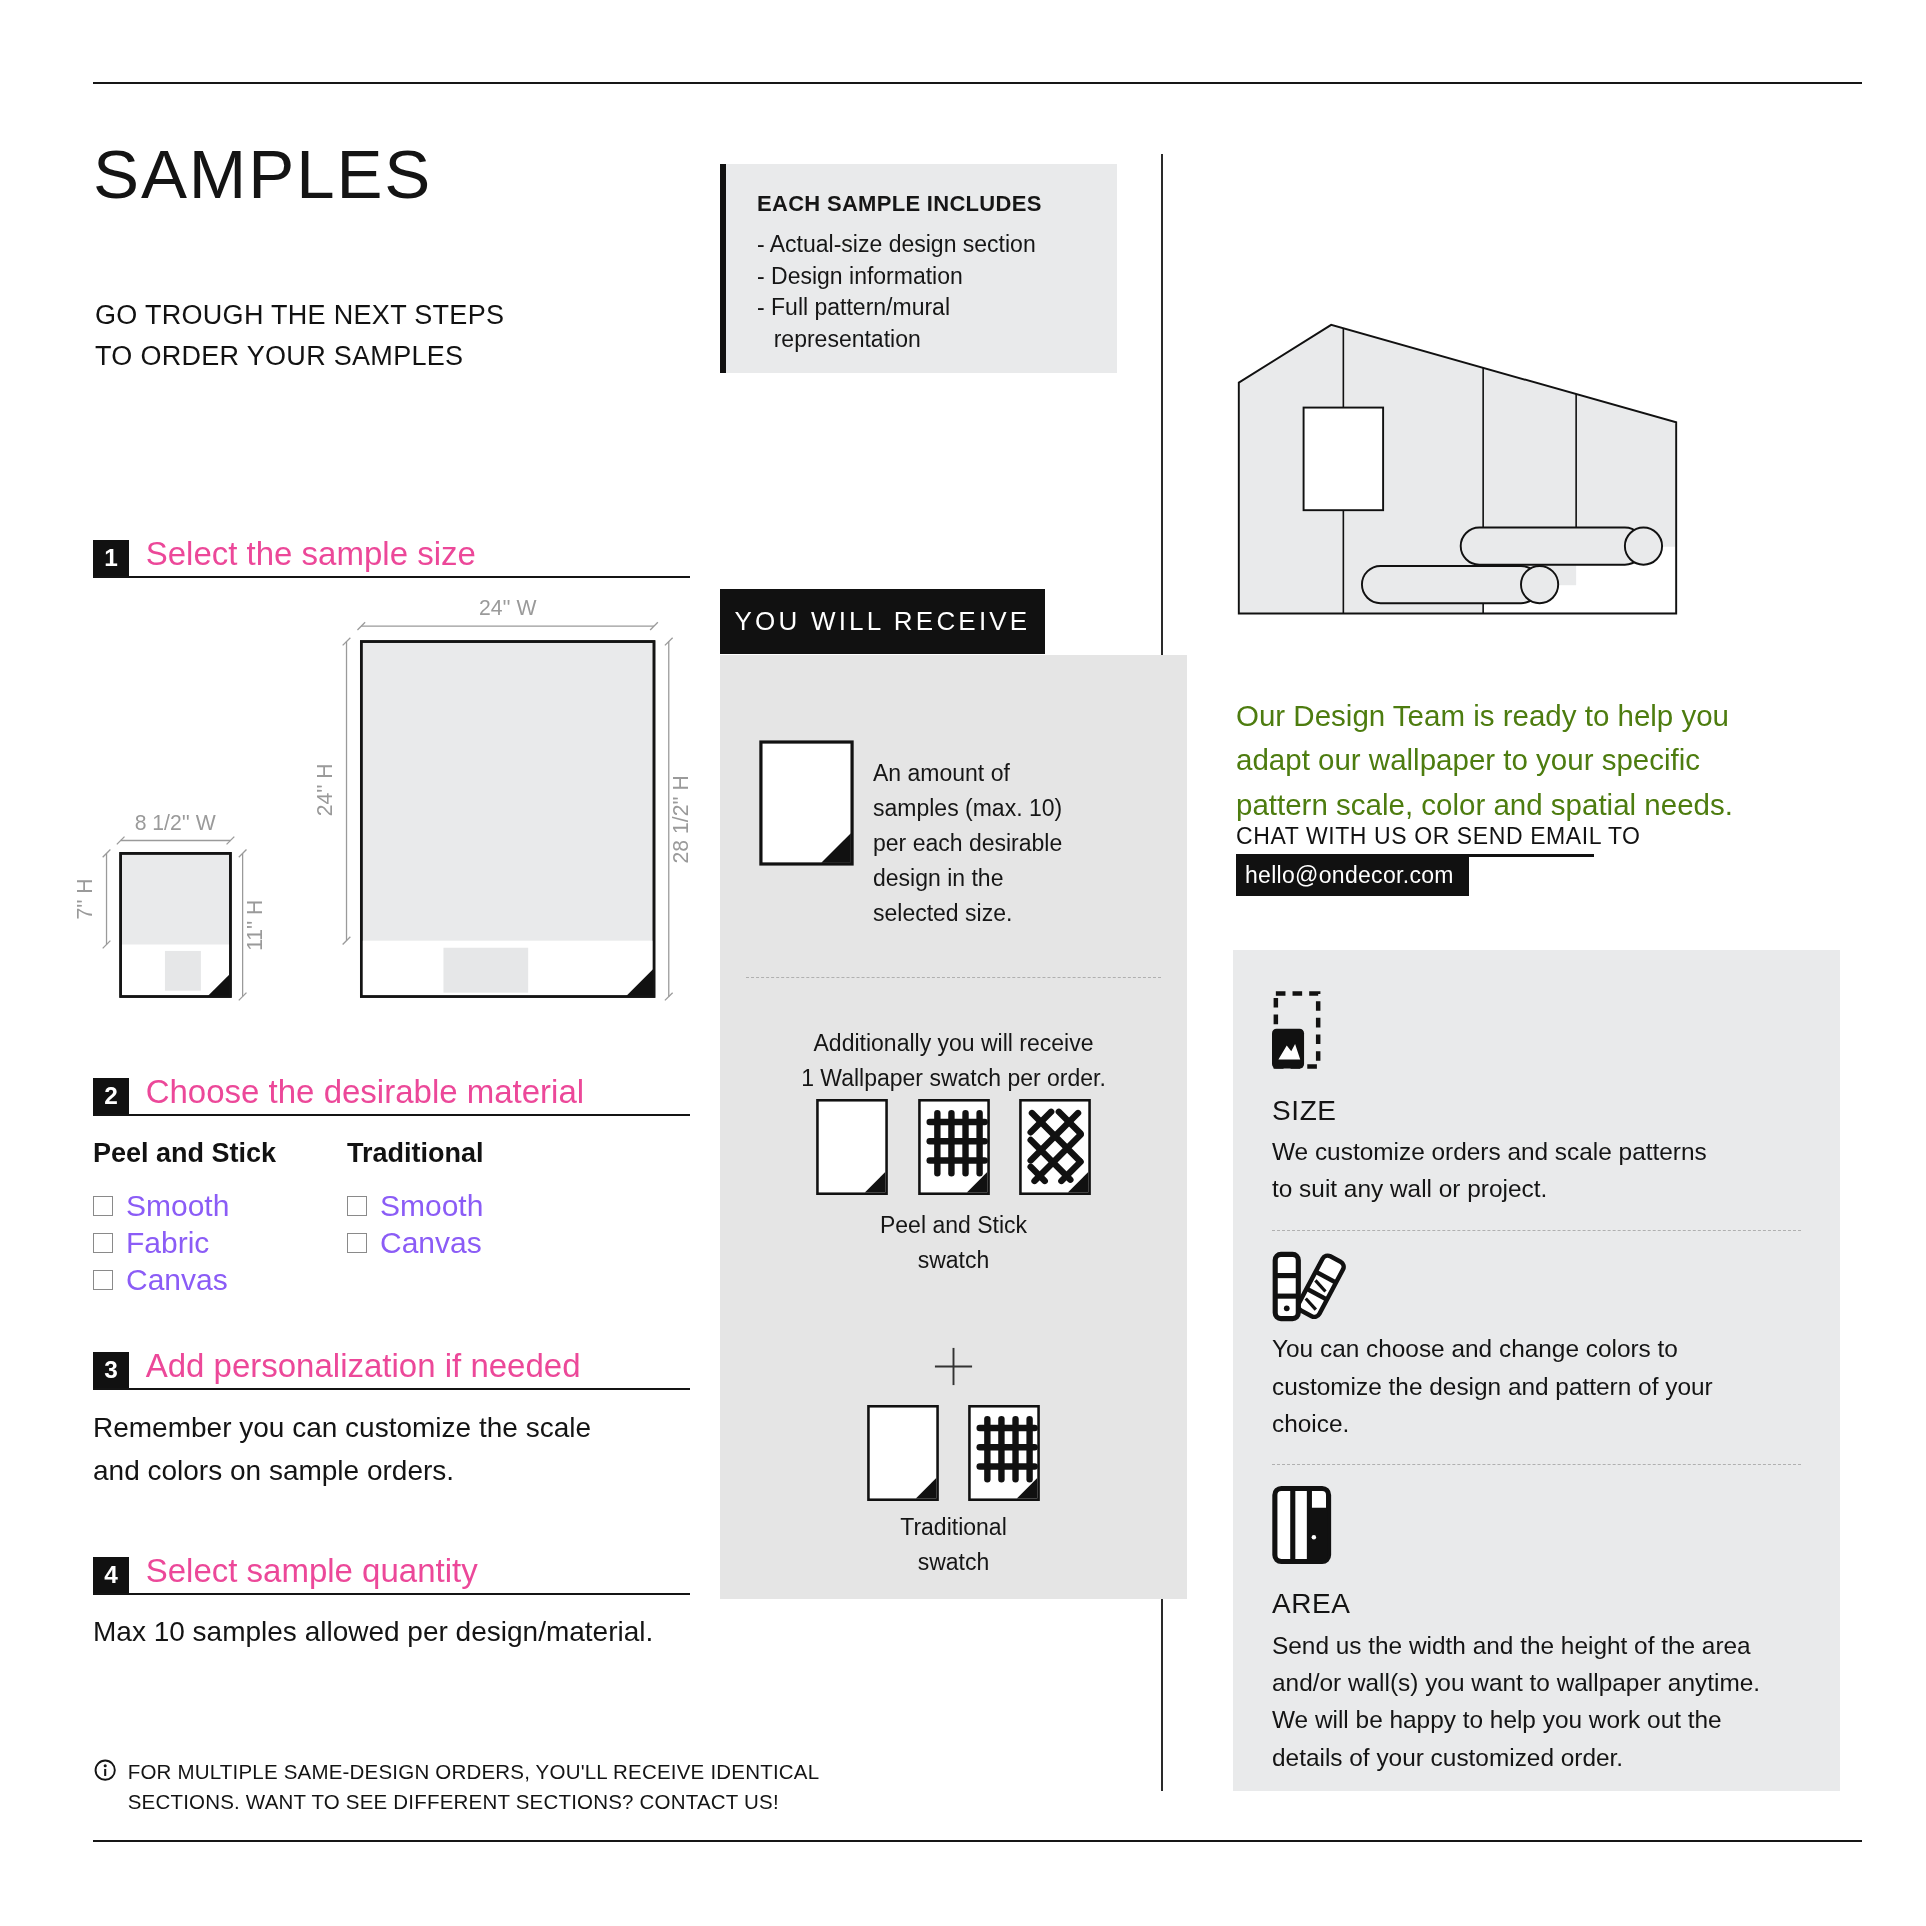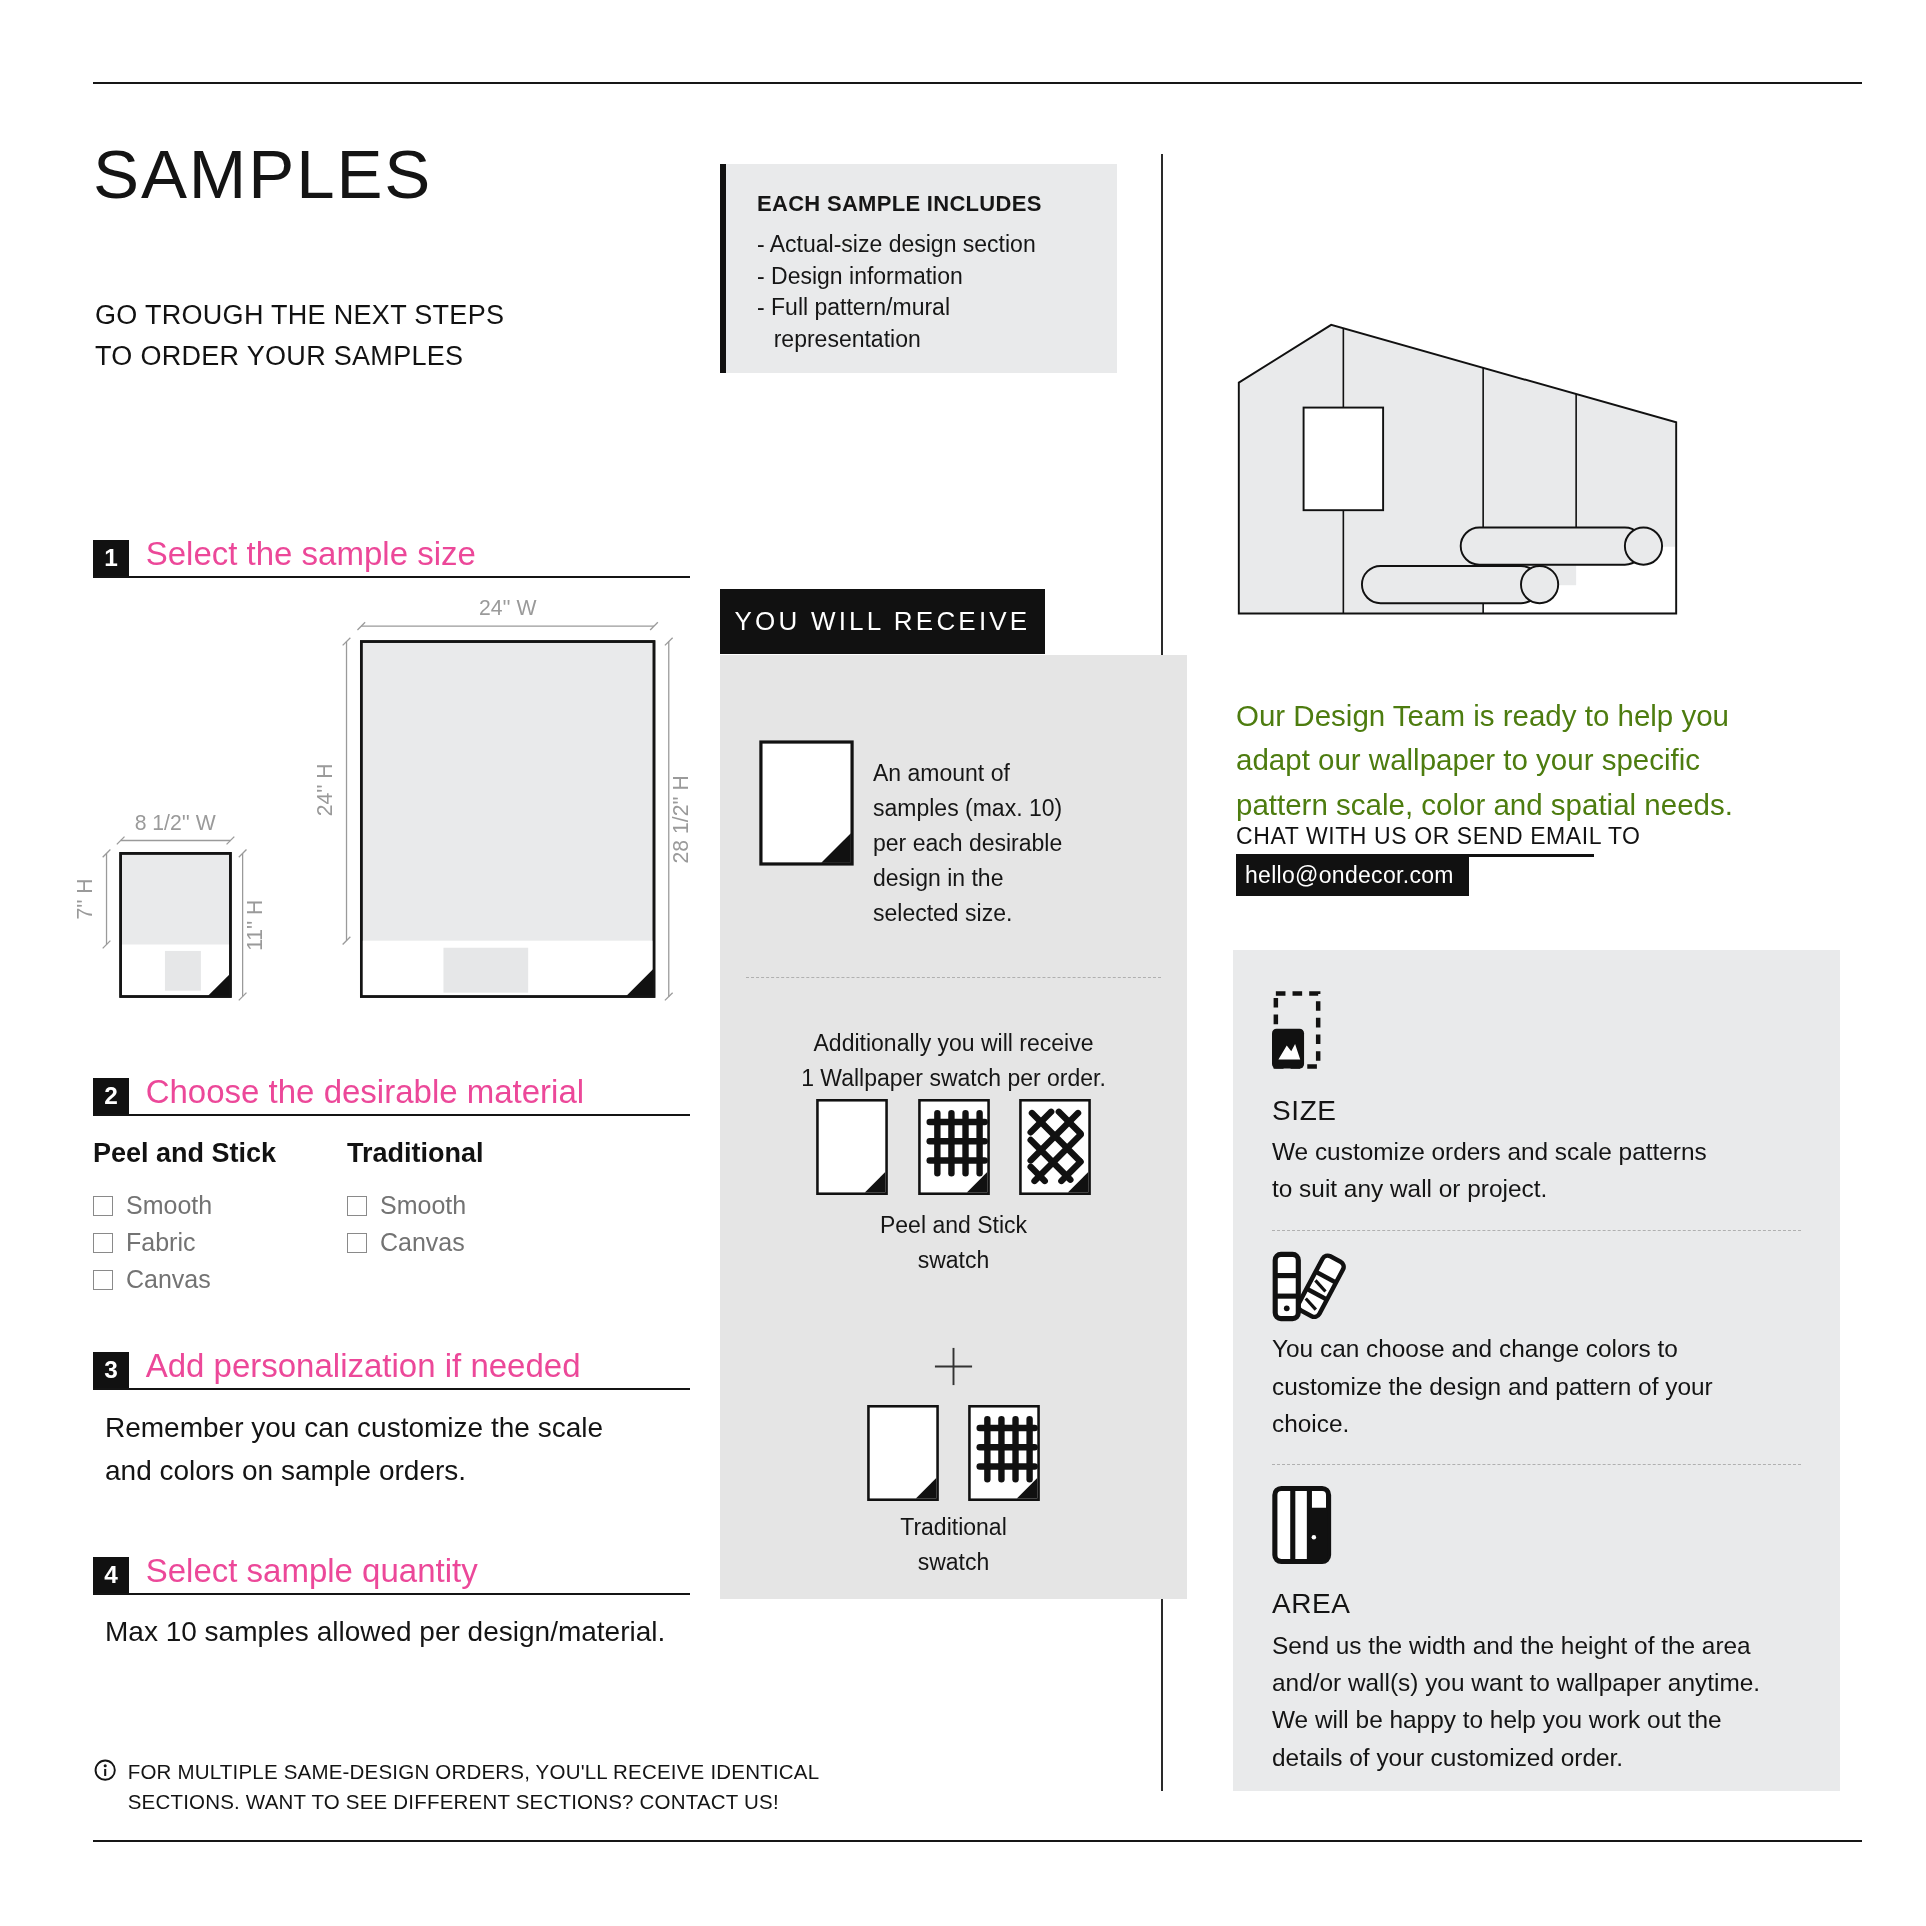--- a/index.html
+++ b/index.html
@@ -15,28 +15,28 @@
   
   .main-title{font-size:69px;font-weight:400;letter-spacing:1.9px;line-height:1;color:#141414;}
   .subtitle{font-size:27px;line-height:1.5;letter-spacing:0.3px;color:#121212;}
 
   
   .step-header{position:absolute;left:93px;width:597px;display:flex;align-items:flex-end;
     border-bottom:2.6px solid #141414;padding-bottom:0;}
   .step-num{width:36px;height:36px;background:#111;color:#fff;font-size:24.4px;font-weight:700;
     display:flex;align-items:center;justify-content:center;flex:0 0 auto;}
   .step-title{font-size:33px;padding:0 0 2.6px 16.7px;white-space:nowrap;color:#ec4899;}
-  .step-body{position:absolute;left:105px;font-size:28px;line-height:1.55;color:#141414;}
+  .step-body{position:absolute;left:93px;font-size:28px;line-height:1.55;color:#141414;}
 
   
   .mat-col{position:absolute;top:1138px;}
   .mat-title{font-size:27px;font-weight:700;margin-bottom:18px;color:#121212;}
   .opt{display:flex;align-items:center;height:37px;}
   .cb{width:18px;height:18px;border:1.9px solid #8a8a8a;background:#fff;margin-right:13px;flex:0 0 auto;}
-  .opt-label{font-size:25px;color:#737373;}
+  .opt-label{font-size:30px;color:#8b5cf6;}
 
   
   .includes-box{position:absolute;left:720px;top:164px;width:397px;height:209px;background:#e9eaeb;
     border-left:6.4px solid #111;box-sizing:border-box;padding:27px 19px 0 31px;}
   .includes-heading{font-size:22px;font-weight:700;letter-spacing:0.3px;margin-bottom:12px;}
   .inc-line{font-size:23px;line-height:1.38;}
   .inc-line.cont{padding-left:16.7px;}
 
   .receive-bar{position:absolute;left:720px;top:589px;width:325px;height:65px;background:#111;
     color:#fff;font-size:26px;letter-spacing:3.2px;display:flex;align-items:center;justify-content:center;}

